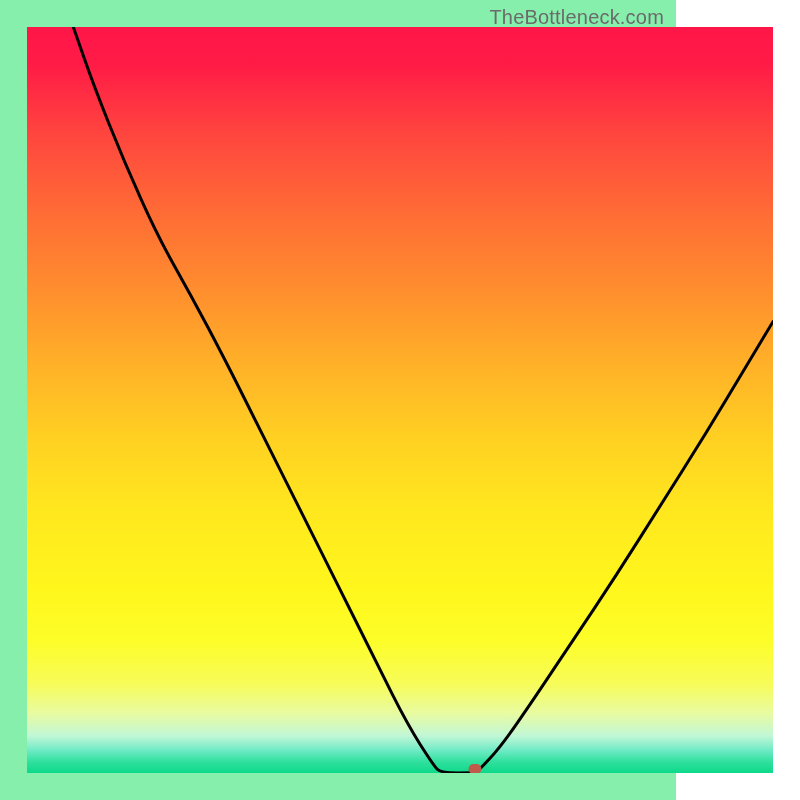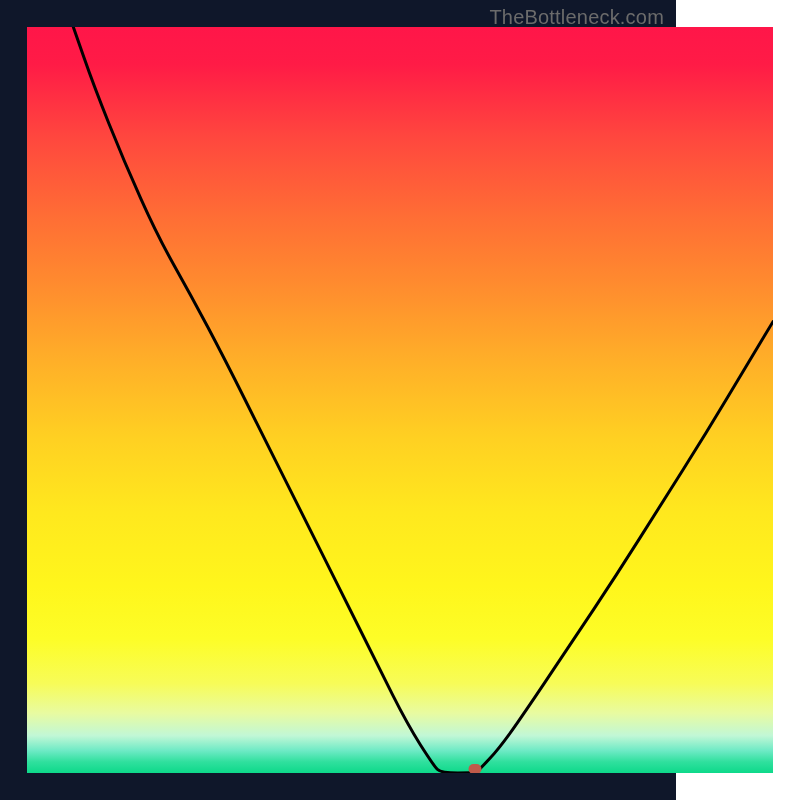--- a/index.html
+++ b/index.html
@@ -5,21 +5,21 @@
   body {
     margin: 0;
     padding: 0;
     background: #fff;
     font-family: Arial, Helvetica, sans-serif;
   }
   .chart-container {
     position: relative;
     width: 676px;
     height: 800px;
-    background: #0f172a;
+    background: #86efac;
   }
   .plot-area {
     position: absolute;
     left: 27px;
     top: 27px;
     width: 746px;
     height: 746px;
     background: linear-gradient(
       to bottom,
       #ff1649 0%,

